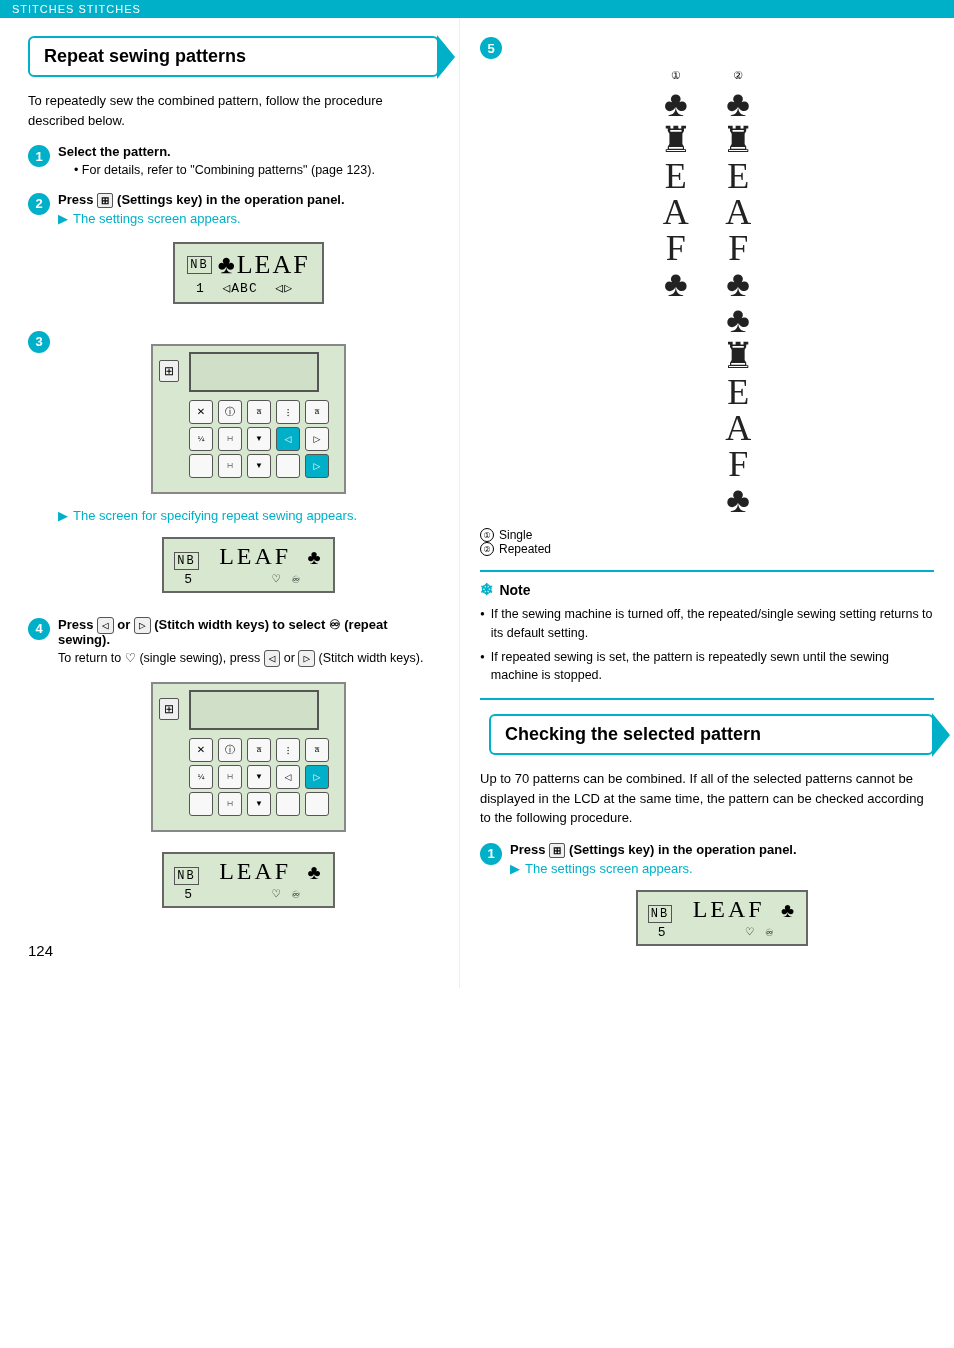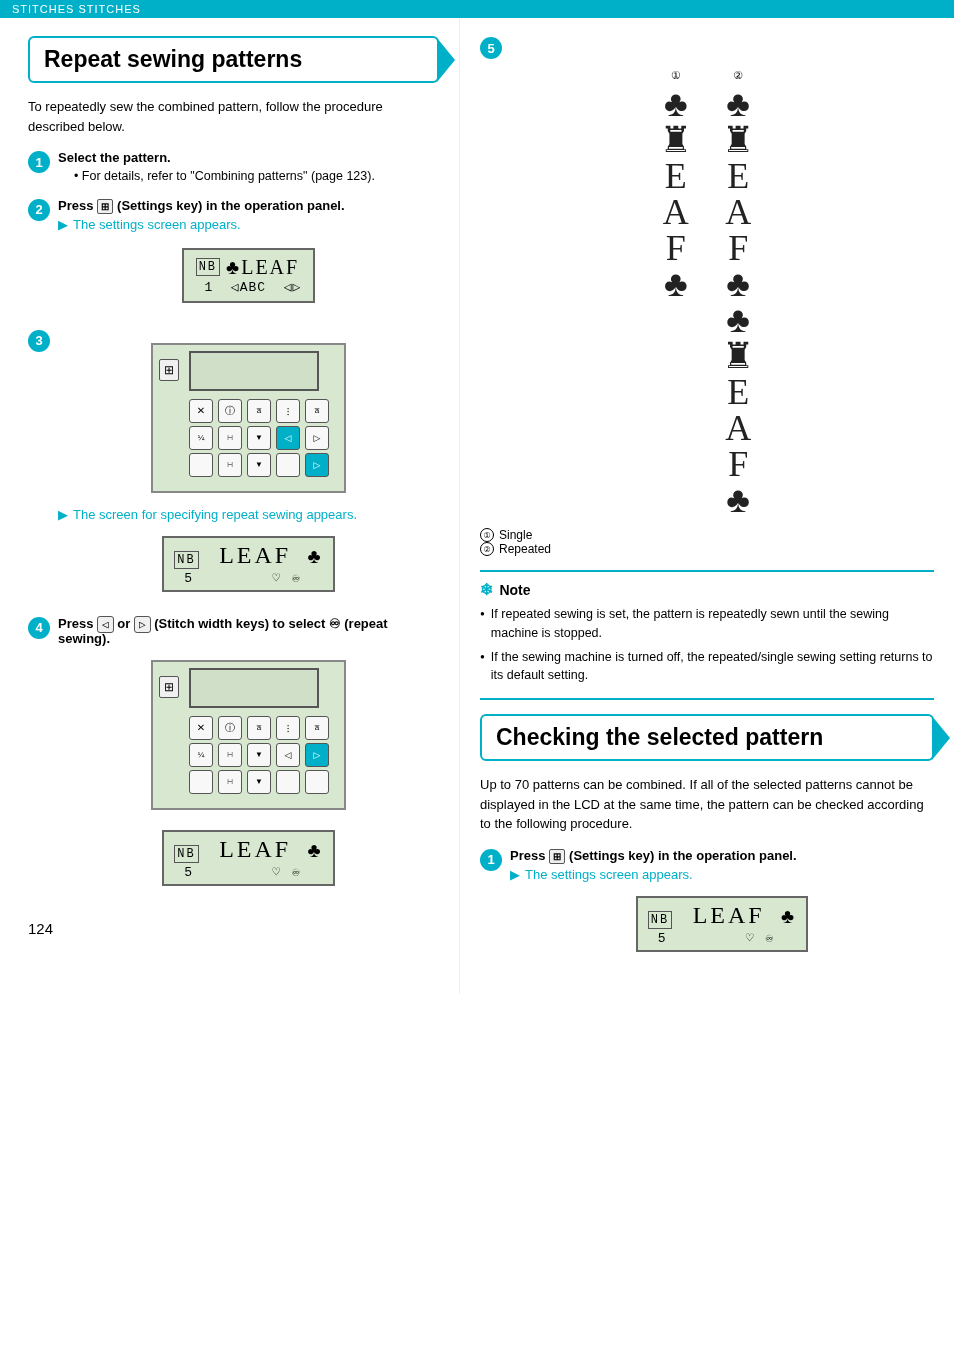--- a/index.html
+++ b/index.html
@@ -34,21 +34,21 @@
       padding: 18px 20px 18px 20px;
     }
     .section-box {
       border: 2px solid #00b0c8;
       border-radius: 6px;
       padding: 8px 14px;
       margin-bottom: 14px;
       position: relative;
     }
     .section-box-title {
-      font-size: 23px;
+      font-size: 18px;
       font-weight: bold;
       color: #000;
     }
     .section-arrow {
       position: absolute;
       right: -18px;
       top: 50%;
       transform: translateY(-50%);
       width: 0;
       height: 0;
@@ -155,20 +155,21 @@
       font-size: 15px;
       margin-top: 20px;
     }
     .section-box2 {
       border: 2px solid #00b0c8;
       border-radius: 6px;
       padding: 8px 14px;
       margin-bottom: 14px;
       position: relative;
       background: #fff;
+      margin-left: 9px;
     }
     
     .sewing-diagram {
       display: flex;
       flex-direction: row;
       justify-content: center;
       gap: 30px;
       margin: 10px 0;
     }
     .sewing-col {
@@ -325,21 +326,21 @@
           <span> (Settings key) in the operation panel.</span>
         </div>
         <div class="arrow-result">
           <span>The settings screen appears.</span>
         </div>
 
         <div class="center-img">
           <div class="lcd-container">
             <div class="lcd-line1">
               <span style="font-size:12px;border:1px solid #555;padding:1px 2px;margin-right:4px;">NB</span>
-              <span style="font-size:20px;font-family:serif;letter-spacing:2px;">♣LEAF</span>
+              <span style="font-size:26px;font-family:serif;letter-spacing:2px;">♣LEAF</span>
             </div>
             <div class="lcd-line2" style="font-size:13px;letter-spacing:1px;font-family:'Courier New',monospace;">
               &nbsp;1 &nbsp;◁ABC &nbsp;◁▷
             </div>
           </div>
         </div>
       </div>
     </div>
 
     <div class="step-row">
@@ -397,20 +398,23 @@
         </div>
       </div>
     </div>
 
     <div class="step-row">
       <div class="step-circle">4</div>
       <div class="step-content">
         <div class="step-title">
           Press <span class="inline-key">◁</span> or <span class="inline-key">▷</span> <strong>(Stitch width keys) to select ♾ (repeat sewing).</strong>
         </div>
+        <div class="step-body">
+          To return to ♡ (single sewing), press <span class="inline-key">◁</span> or <span class="inline-key">▷</span> (Stitch width keys).
+        </div>
 
         <div class="center-img">
           <div class="screen-panel">
             <div style="display:flex;flex-direction:row;gap:10px;align-items:flex-start;width:100%;">
               <div style="display:flex;flex-direction:column;align-items:center;margin-top:8px;">
                 <div class="settings-icon" style="font-size:12px;padding:3px 4px;">⊞</div>
               </div>
               <div style="flex:1;">
                 <div class="screen-inner-box"></div>
                 <div class="keys-grid">
@@ -488,24 +492,24 @@
         <span>Repeated</span>
       </div>
     </div>
 
     <div class="note-box">
       <div class="note-title">
         <span class="note-snowflake">❄</span>
         <strong>Note</strong>
       </div>
       <div class="note-item">
+        <span>If the sewing machine is turned off, the repeated/single sewing setting returns to its default setting.</span>
+      </div>
+      <div class="note-item">
         <span>If repeated sewing is set, the pattern is repeatedly sewn until the sewing machine is stopped.</span>
-      </div>
-      <div class="note-item">
-        <span>If the sewing machine is turned off, the repeated/single sewing setting returns to its default setting.</span>
       </div>
     </div>
 
     <div class="section-box2">
       <span class="section-box-title">Checking the selected pattern</span>
       <div class="section-arrow"></div>
     </div>
 
     <p class="intro-text">Up to 70 patterns can be combined. If all of the selected patterns cannot be displayed in the LCD at the same time, the pattern can be checked according to the following procedure.</p>
 

